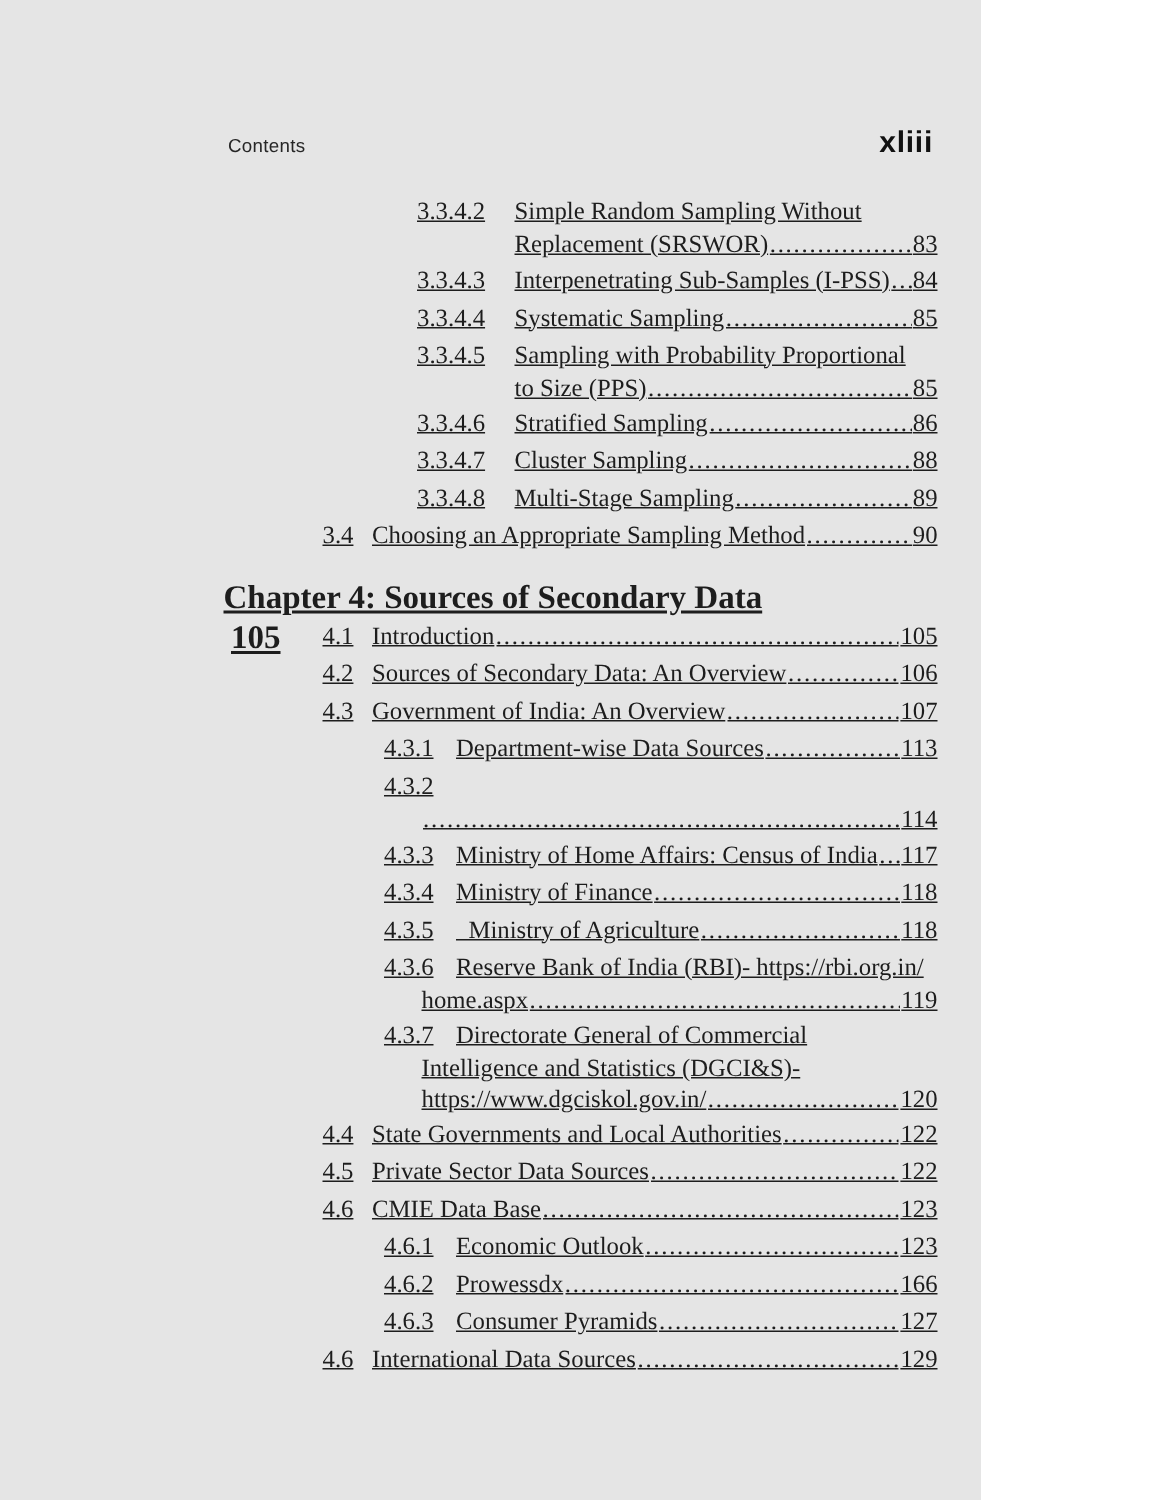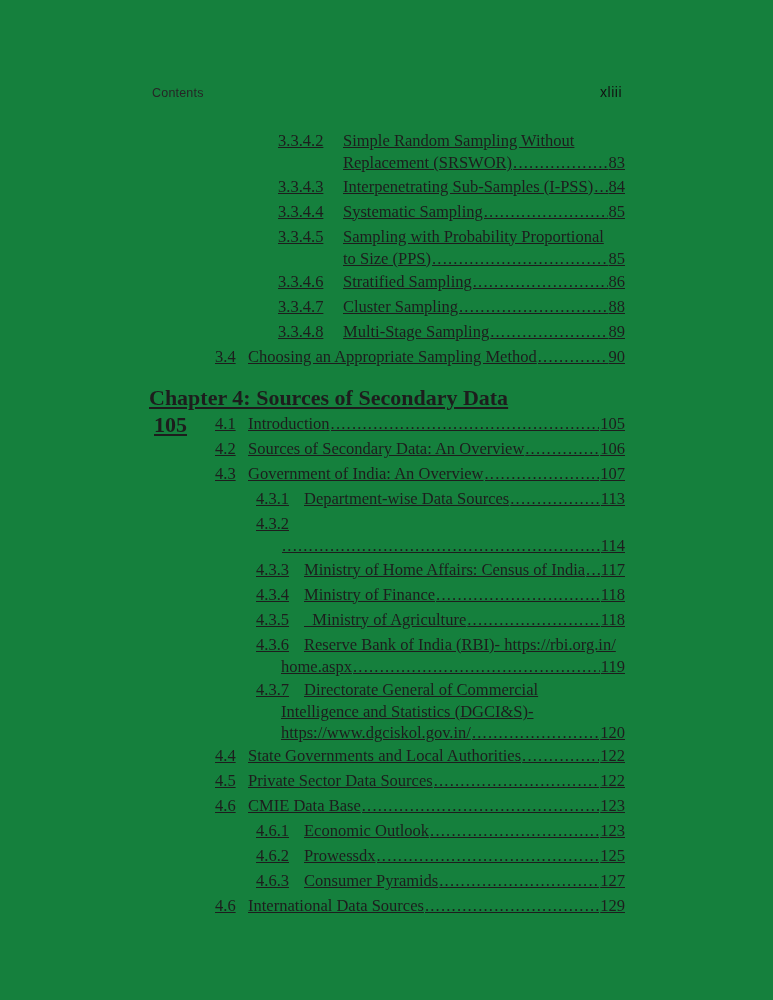--- a/index.html
+++ b/index.html
@@ -1,27 +1,27 @@
 <!DOCTYPE html>
 <html><head>
 <meta charset="utf-8">
 <style>
   html,body{margin:0;padding:0;background:#ffffff;}
   .page{
-    position:relative;width:773px;height:1000px;background:#15803d;
+    position:relative;width:654px;height:1000px;background:#e5e5e5;
     font-family:"Liberation Serif","DejaVu Serif",serif;color:#1d1d1d;
     overflow:hidden;
   }
   .page-header{
     position:absolute;left:152px;top:84px;width:470px;
     display:flex;justify-content:space-between;align-items:baseline;
     font-family:"Liberation Sans","DejaVu Sans",sans-serif;
   }
   .running-head{font-size:12.5px;color:#262626;letter-spacing:0.2px;}
-  .folio{font-size:14px;font-weight:normal;color:#111;letter-spacing:0.5px;}
+  .folio{font-size:20px;font-weight:bold;color:#111;letter-spacing:0.5px;}
   .toc{position:absolute;left:148px;top:128px;width:477px;}
   .row{
     display:flex;align-items:baseline;height:25px;line-height:25px;
     font-size:16.5px;white-space:nowrap;text-decoration:underline;
   }
   .row.cont{height:20.5px;line-height:20.5px;}
   .row.chapter{
     font-weight:bold;font-size:22px;height:27px;line-height:27px;
     margin-top:15px;
     flex-direction:column;
@@ -202,21 +202,21 @@
       <div class="row lv2">
         <span class="num">4.6.1</span>
         <span class="title">Economic Outlook</span>
         <span class="leader"></span>
         <span class="pageno">123</span>
       </div>
       <div class="row lv2">
         <span class="num">4.6.2</span>
         <span class="title">Prowessdx</span>
         <span class="leader"></span>
-        <span class="pageno">125</span>
+        <span class="pageno">166</span>
       </div>
       <div class="row lv2">
         <span class="num">4.6.3</span>
         <span class="title">Consumer Pyramids</span>
         <span class="leader"></span>
         <span class="pageno">127</span>
       </div>
       <div class="row lv1">
         <span class="num">4.6</span>
         <span class="title">International Data Sources</span>

